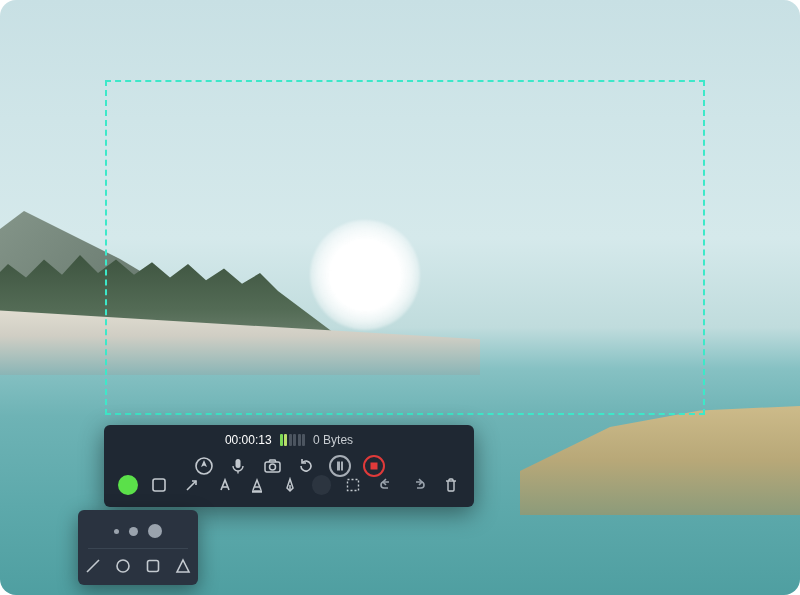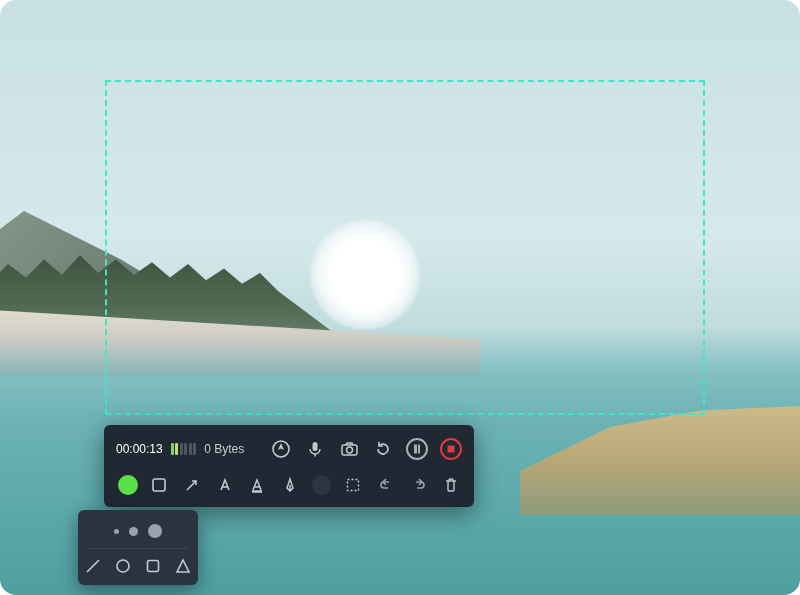--- a/index.html
+++ b/index.html
@@ -96,21 +96,22 @@
       box-shadow: 0 6px 24px rgba(0,0,0,0.45);
       padding: 8px 12px 6px 12px;
     }
     .toolbar-row {
       display: flex;
       align-items: center;
       gap: 8px;
       height: 32px;
     }
     .toolbar-row.top {
-      justify-content: space-between;
+      justify-content: flex-start;
+      flex-direction: column;
     }
     .toolbar-row.bottom {
       margin-top: 4px;
       gap: 11px;
       justify-content: flex-start;
       padding-left: 2px;
     }
     .timer {
       color: #ffffff;
       font-size: 12px;

